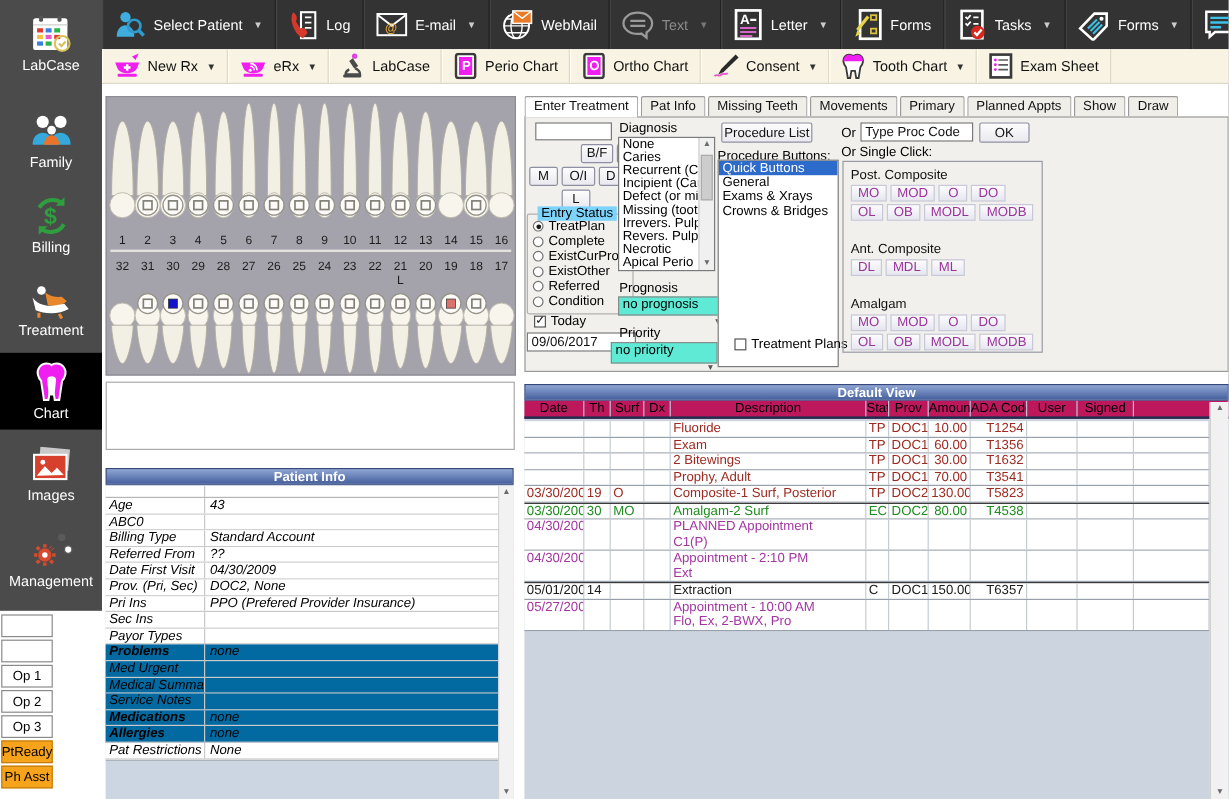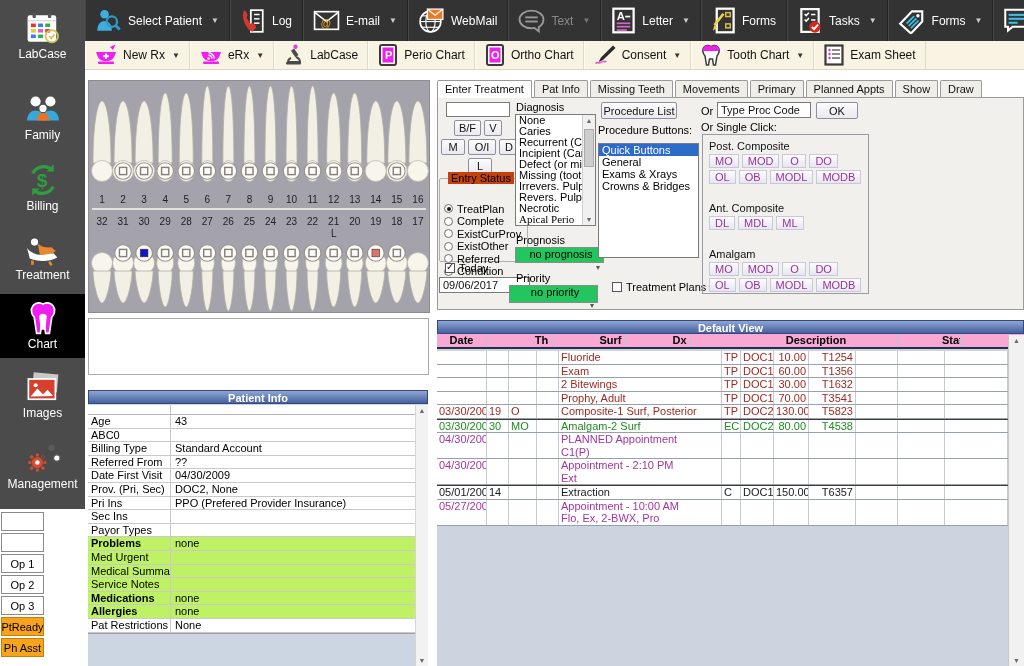--- a/index.html
+++ b/index.html
@@ -39,25 +39,25 @@
   .tooth-panel { position:absolute; left:88px; top:80px; width:342px; height:233px;
                  background:#A4A2AA; border:1px solid #8D8B93; }
   .notes-box { position:absolute; left:88px; top:318px; width:341px; height:57px; background:#fff; border:1px solid #ABABAB; }
 
   
   .blue-title { height:14px; background:linear-gradient(#8FA6D3,#45609E); color:#fff; font-weight:bold;
                 font-size:11px; text-align:center; line-height:14px; border:1px solid #34487F; }
 
   
   .pi { position:absolute; left:88px; top:390px; width:340px; height:276px; background:#CCD6E2; }
-  .pi-table { position:absolute; left:0; top:15px; width:327px; background:#fff; border-bottom:1px solid #9aa2ad; }
+  .pi-table { position:absolute; left:0; top:15px; width:327px; background:#fff; border-bottom:1px solid #9aa2ad;font-style:italic; }
   .pi-headrow { height:10px; background:#fff; border-bottom:1px solid #b5b5b5; display:flex; }
   .pi-headrow .c1 { width:83px; border-right:1px solid #c6c6c6; }
   .pi-row { display:flex; height:13.6px; border-bottom:1px solid #C9C9C9; line-height:13px; background:#fff; }
-  .pi-row.hl { background:#bef264;justify-content:flex-end; }
+  .pi-row.hl { background:#0369a1;justify-content:flex-end; }
   .pi-lab { width:83px; padding-left:3px; border-right:1px solid #C9C9C9; overflow:hidden; white-space:nowrap; }
   .pi-row.b .pi-lab { font-weight:bold; }
   .pi-val { flex:1; padding-left:4px; overflow:hidden; white-space:nowrap; }
   .pi-scroll { position:absolute; right:0; top:15px; bottom:0; width:13px; background:#F2F2F2; border-left:1px solid #D5D5D5; }
   .sc-arrow { position:absolute; left:0; width:100%; text-align:center; font-size:7px; color:#6a6a6a; }
 
   
   .et-tabs { position:absolute; left:437px; top:80px; height:18px; display:flex; font-size:11px; }
   .et-tab { padding:2px 7px 0 7px; height:17px; border:1px solid #9A9A9A; border-bottom:none; background:#F0EEE8;
             margin-right:2px; border-radius:2px 2px 0 0; color:#111; cursor:pointer; white-space:nowrap; }
@@ -66,51 +66,51 @@
              border:1px solid #9A9A9A; z-index:2; }
   .et-page > * { position:absolute; }
 
   .win-btn { background:linear-gradient(#FDFDFD,#E9E9EF); border:1px solid #8F8FA3; border-radius:2px;
              font-size:11px; color:#111; text-align:center; cursor:pointer;
              display:flex; align-items:center; justify-content:center; font-family:inherit; }
   .txt-input { background:#fff; border:1px solid #7A7A7A; font-size:11px; padding:0 3px;
                font-family:inherit; color:#111; }
 
   .fieldset { border:1px solid #B0B0B0; border-radius:2px; }
-  .fieldset .legend { position:absolute; top:-7px; left:8px; background:#c2410c; padding:0 3px; font-size:11px; }
+  .fieldset .legend { position:absolute; top:-7px; left:8px; background:#7dd3fc; padding:0 3px; font-size:11px; }
   .opt { display:flex; align-items:center; height:11.5px; margin:1px 0 0 4px; white-space:nowrap; }
   .radio { width:9px; height:9px; border:1px solid #707070; border-radius:50%; background:#fff; margin-right:4px; flex:none; }
   .radio.sel { position:relative; }
   .radio.sel::after { content:""; position:absolute; left:1.5px; top:1.5px; width:4px; height:4px;
                       border-radius:50%; background:#1a1a1a; }
   .cb { width:10px; height:10px; border:1px solid #555; background:#fff; margin-right:4px; position:relative; flex:none; }
   .cb.checked::after { content:"\2713"; position:absolute; left:0px; top:-3px; font-size:10px; color:#111; }
 
   .listbox { background:#fff; border:1px solid #7A7A7A; overflow:hidden; }
   .lb-item { padding:0 3px; white-space:nowrap; overflow:hidden; cursor:pointer; }
   .lb-item.sel { background:#2D6BCB; color:#fff; }
   .lb-scroll { position:absolute; right:0; top:0; bottom:0; width:13px; background:#F0F0F0; border-left:1px solid #CFCFCF; }
   .lb-thumb { position:absolute; left:1px; right:1px; top:14px; height:38px; background:#CDCDCD; border:1px solid #ABABAB; }
 
-  .ddl { background:#22c55e; border:1px solid #8A8A8A; font-size:11px; line-height:13px; padding-left:3px;
-         display:flex; align-items:center; cursor:pointer;flex-direction:column; }
+  .ddl { background:#5eead4; border:1px solid #8A8A8A; font-size:11px; line-height:13px; padding-left:3px;
+         display:flex; align-items:flex-start; cursor:pointer;flex-direction:column; }
   .ddl .dd-caret { margin-left:auto; font-size:8px; color:#555; padding-right:3px; }
 
   .sc-panel { border:1px solid #9A9AA5; padding:3px 4px; }
   .sc-title { font-size:11px; color:#111; margin:2px 0 2px 2px; }
   .sc-row { display:flex; gap:3px; margin:2px 0 2px 2px; }
   .sc-btn { min-width:24px; padding:0 5px; height:14px; font-size:11px; color:#993399;
             background:linear-gradient(#FCFCFE,#E6E6F0); border:1px solid #C8C8D8; text-align:center;
             line-height:12px; cursor:pointer; }
   .sc-gap { height:14px; }
 
   
   .grid { position:absolute; left:437px; top:320px; width:587px; height:346px; background:#CCD5DF; }
   .gridcols { display:grid; grid-template-columns:50px 22px 28px 22px 163px 19px 33px 35px 47px 42px 47px minmax(0,1fr); }
-  .grid-head { height:15px; background:#f9a8d4; border-bottom:2px solid #1F2F52; font-weight:bold;gap:44px; }
+  .grid-head { height:15px; background:#be185d; border-bottom:2px solid #1F2F52; font-weight:normal; }
   .gh { border-right:1px solid #B9C4D6; text-align:center; line-height:13px; overflow:hidden; white-space:nowrap; }
   .grid-body { position:absolute; left:0; right:16px; top:31px; }
   .grow { background:#fff; border-bottom:1px solid #98A0AB; }
   .grow.group { border-top:1px solid #3C3C3C; }
   .gcell { border-right:1px solid #C6CCD4; padding:0 2px; line-height:12.5px; overflow:hidden; white-space:nowrap; }
   .gcell.amount { text-align:right; }
   .gcell.ada { text-align:right; }
   .grid-scroll { position:absolute; right:0; top:15px; bottom:0; width:16px; background:#F1F1F1; border-left:1px solid #C8C8C8; }
 </style>
 </head>
@@ -692,35 +692,35 @@
       <div class="et-tab">Missing Teeth</div>
       <div class="et-tab">Movements</div>
       <div class="et-tab">Primary</div>
       <div class="et-tab">Planned Appts</div>
       <div class="et-tab">Show</div>
       <div class="et-tab">Draw</div>
     </div>
   <div class="et-page">
     <input class="txt-input" style="left: 8px; top: 4px; width: 64px; height: 15px;">
     <div id="surf-row1" style="left:16px;top:22px;display:flex;gap:3px">
-        <div class="win-btn" style="width: 27px; height: 16px;">B/F</div>
+        <div class="win-btn" style="width: 27px; height: 16px; margin-left: 30px;">B/F</div>
         <div class="win-btn" style="width: 18px; height: 16px;">V</div>
       </div>
     <div id="surf-row2" style="left:3px;top:41px;display:flex;gap:3px">
         <div class="win-btn" style="width: 24px; height: 16px;">M</div>
         <div class="win-btn" style="width: 28px; height: 16px;">O/I</div>
         <div class="win-btn" style="width: 20px; height: 16px;">D</div>
       </div>
     <div id="surf-row3" style="left:30px;top:60px;display:flex;gap:3px">
         <div class="win-btn" style="width: 24px; height: 16px;">L</div>
       </div>
 
     <div class="fieldset" style="left:1px;top:80px;width:89px;height:84px">
       <span class="legend">Entry Status</span>
-      <div id="entry-status-options" style="margin-top:24px">
+      <div id="entry-status-options" style="margin-top:4px">
           <div class="opt">
             <span class="radio sel"></span>
             <span>TreatPlan</span>
           </div>
           <div class="opt">
             <span class="radio"></span>
             <span>Complete</span>
           </div>
           <div class="opt">
             <span class="radio"></span>
@@ -751,42 +751,42 @@
       <div id="diag-items" style="margin-right:13px">
           <div class="lb-item" style="line-height: 11px;">None</div>
           <div class="lb-item" style="line-height: 11px;">Caries</div>
           <div class="lb-item" style="line-height: 11px;">Recurrent (Car)</div>
           <div class="lb-item" style="line-height: 11px;">Incipient (Car)</div>
           <div class="lb-item" style="line-height: 11px;">Defect (or miss</div>
           <div class="lb-item" style="line-height: 11px;">Missing (tooth s</div>
           <div class="lb-item" style="line-height: 11px;">Irrevers. Pulp.</div>
           <div class="lb-item" style="line-height: 11px;">Revers. Pulp.</div>
           <div class="lb-item" style="line-height: 11px;">Necrotic</div>
-          <div class="lb-item" style="line-height: 11px; font-family: Liberation Serif, serif;">Apical Perio</div>
+          <div class="lb-item" style="line-height: 11px;">Apical Perio</div>
         </div>
       <div class="lb-scroll">
         <div class="sc-arrow" style="top:2px">▲</div>
         <div class="sc-arrow" style="bottom:2px">▼</div>
         <div class="lb-thumb"></div>
       </div>
     </div>
     <div style="left:78px;top:136px">Prognosis</div>
     <div class="ddl" style="left:77px;top:149px;width:89px;height:16px">
       <span>no prognosis</span>
       <span class="dd-caret">▾</span>
     </div>
     <div style="left:78px;top:174px">Priority</div>
     <div class="ddl" style="left:71px;top:187px;width:89px;height:18px">
       <span>no priority</span>
       <span class="dd-caret">▾</span>
     </div>
 
     <div class="win-btn" style="left:163px;top:4px;width:76px;height:17px">Procedure List</div>
     <div style="left:160px;top:26px">Procedure Buttons:</div>
-    <div class="listbox" style="left:160px;top:45px;width:101px;height:115px;position:absolute">
+    <div class="listbox" style="left:160px;top:35px;width:101px;height:173px;position:absolute">
       <div id="procbtn-items">
           <div class="lb-item sel" style="line-height: 12px;">Quick Buttons</div>
           <div class="lb-item" style="line-height: 12px;">General</div>
           <div class="lb-item" style="line-height: 12px;">Exams &amp; Xrays</div>
           <div class="lb-item" style="line-height: 12px;">Crowns &amp; Bridges</div>
         </div>
     </div>
     <div class="opt" style="left:170px;top:182px;position:absolute">
       <span class="cb"></span>
       <span>Treatment Plans</span>

